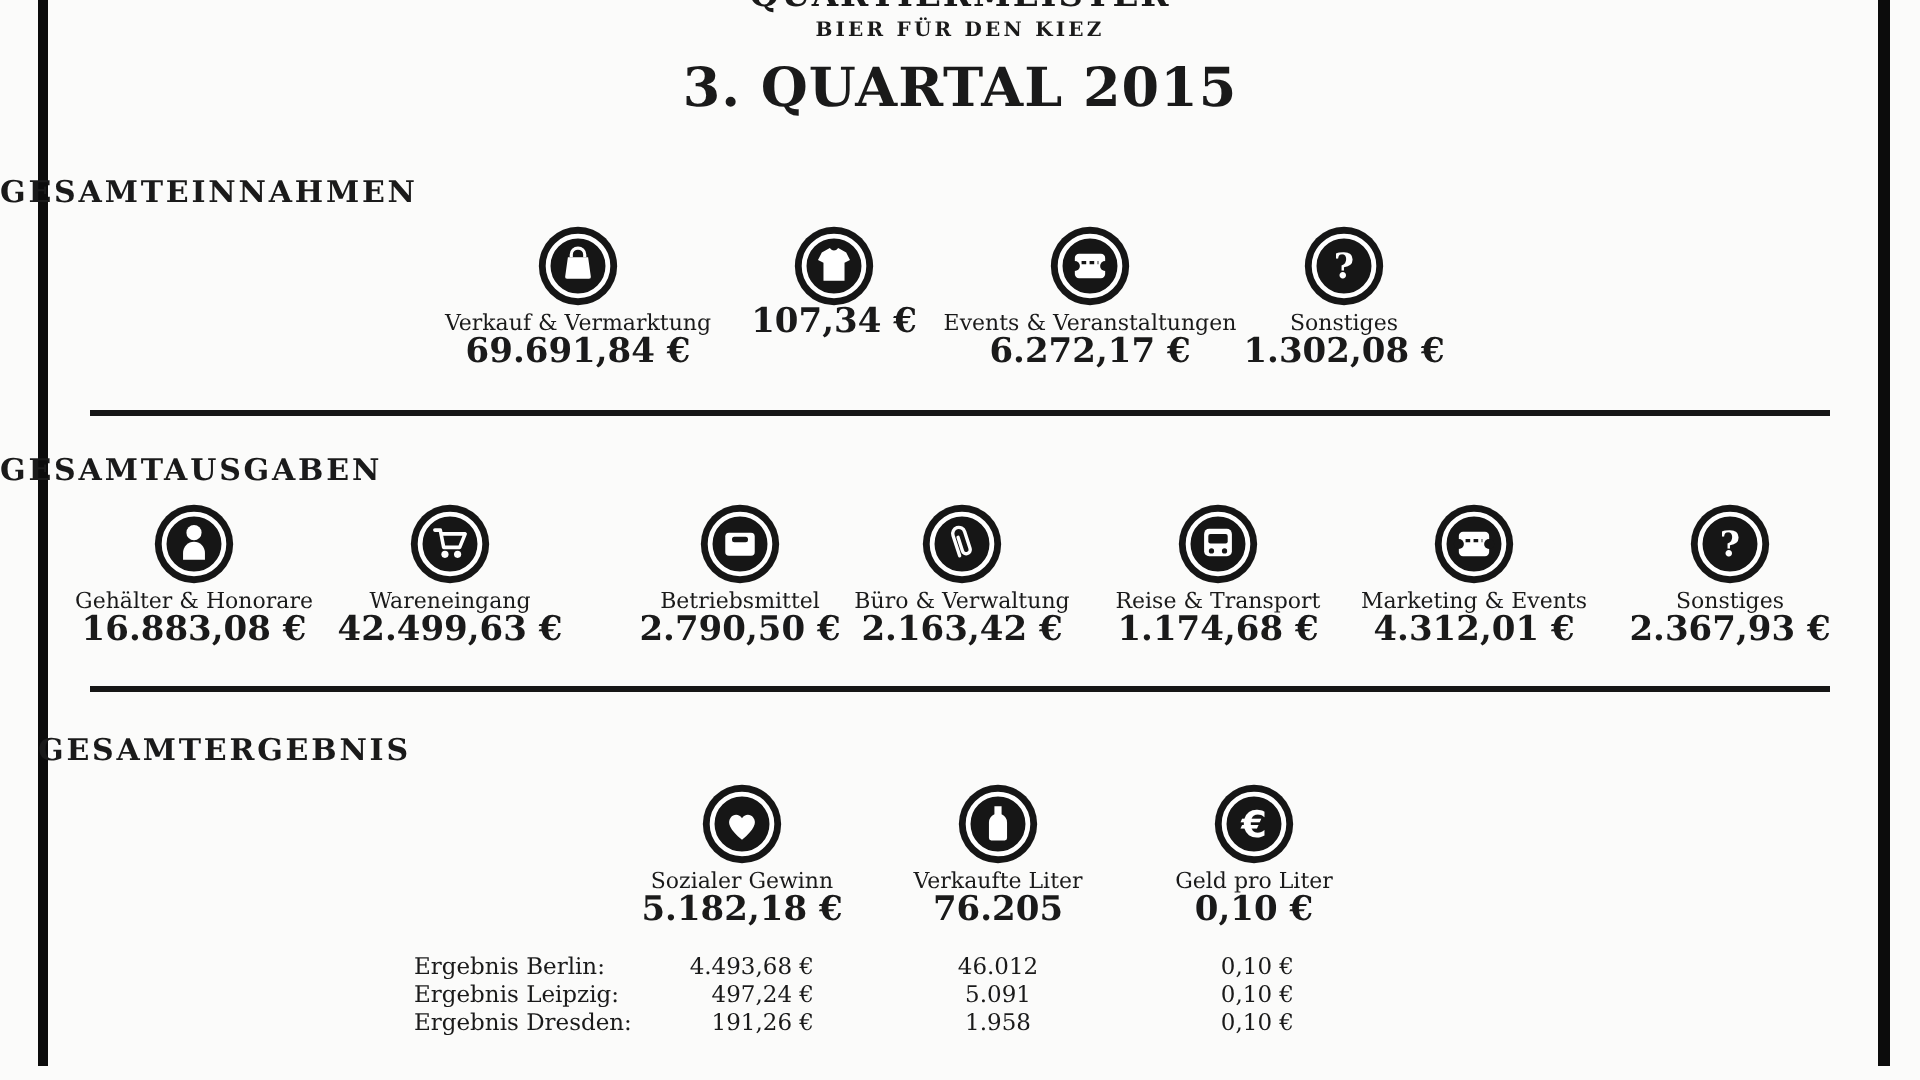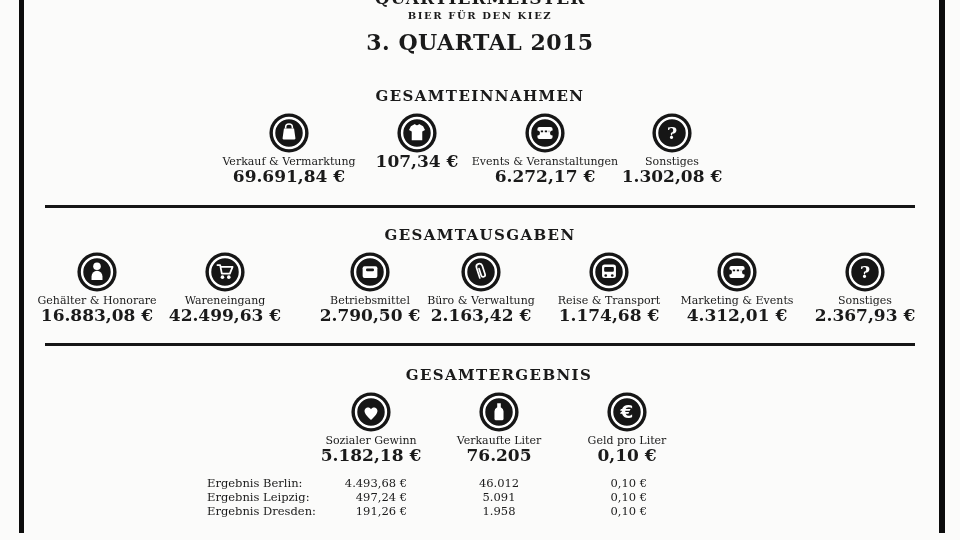--- a/index.html
+++ b/index.html
@@ -9,27 +9,27 @@
     font-family:"DejaVu Serif","Liberation Serif",serif;
   }
   .page-edge{position:absolute;top:0;background:#0c0c0c;}
   #edge-left{left:19px;width:5px;height:533px;}
   #edge-right{left:939px;width:6px;height:533px;}
 
   .center{position:absolute;left:0;width:960px;text-align:center;}
 
   #logo-top{top:-11px;font-size:17px;font-weight:700;letter-spacing:1px;line-height:18px;}
   #logo-sub{top:10px;font-size:10px;font-weight:700;letter-spacing:1.6px;}
-  #main-title{top:29px;font-size:22px;font-weight:700;letter-spacing:0.5px;}
+  #main-title{top:29px;font-size:27px;font-weight:700;letter-spacing:0.5px;}
 
   .section{position:absolute;left:0;width:960px;}
   #sec-einnahmen{top:87px;}
   #sec-ausgaben{top:226px;}
   #sec-ergebnis{top:366px;padding-left:19px;}
-  .section-heading{text-align:center;font-size:15px;font-weight:700;letter-spacing:1.4px;line-height:18px;}
+  .section-heading{text-align:left;font-size:15px;font-weight:700;letter-spacing:1.4px;line-height:18px;}
   .items{position:relative;margin-top:8px;height:72px;}
   .item{position:absolute;top:0;transform:translateX(-50%);text-align:center;width:160px;white-space:nowrap;}
   .icon{display:block;width:40px;height:40px;margin:0 auto;}
   .item-label{font-size:11px;margin-top:2px;line-height:13px;}
   .item-value{font-size:17px;font-weight:700;margin-top:1px;line-height:15px;}
 
   .divider{position:absolute;left:45px;width:870px;height:3px;background:#161616;}
   #divider-1{top:205px;}
   #divider-2{top:343px;}
 

